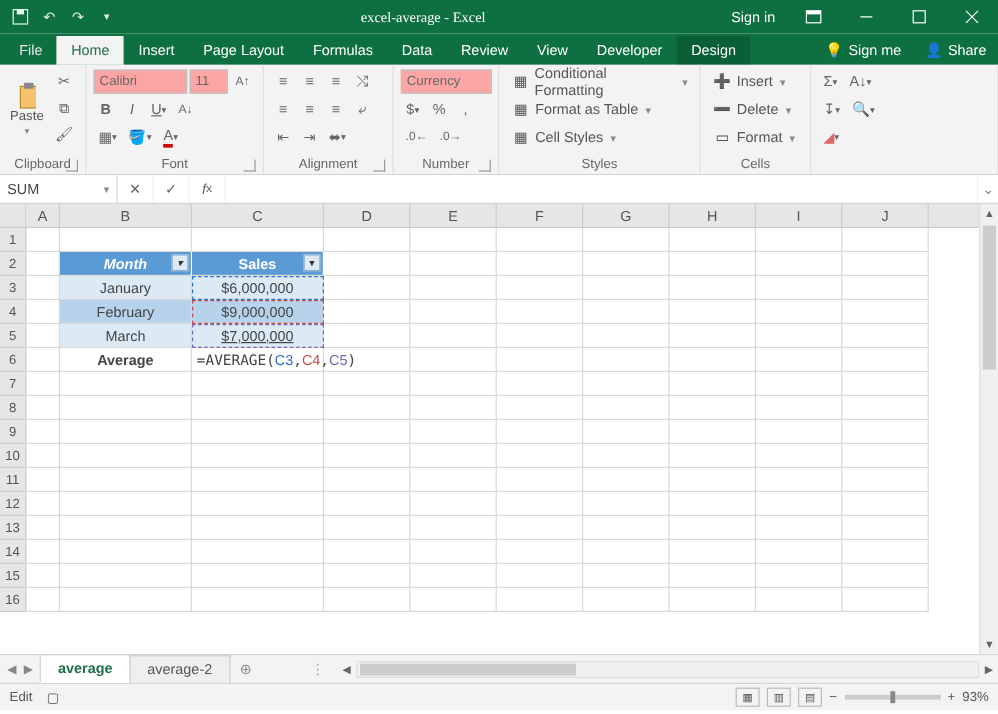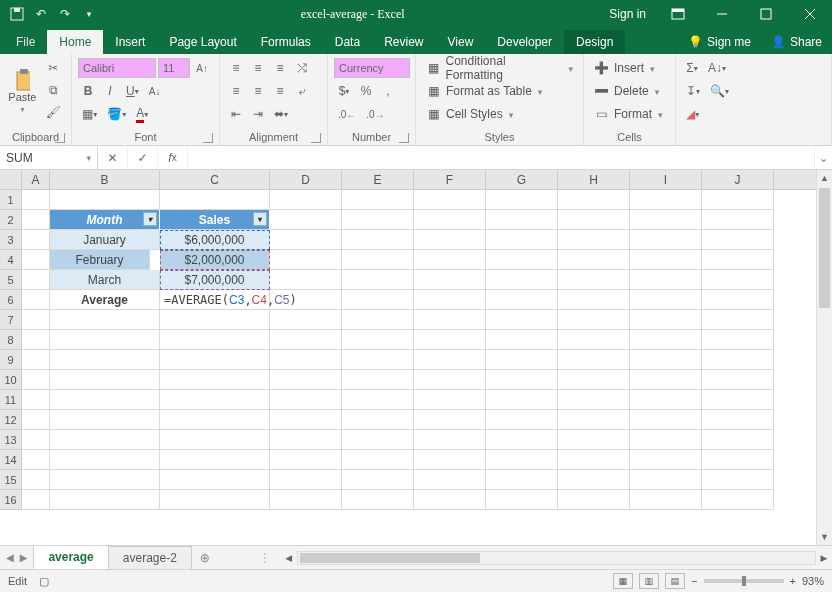--- a/index.html
+++ b/index.html
@@ -25,21 +25,21 @@
 
 
 .ribbon { height: 92px; background: #f3f3f3; border-bottom: 1px solid #d4d4d4; display: flex; }
 .group { border-right: 1px solid #e0e0e0; padding: 4px 6px 2px; display: flex; flex-direction: column; justify-content: space-between; }
 .group .body { flex: 1; display: flex; gap: 3px; }
 .group .label { text-align: center; font-size: 11px; color: #666; padding-top: 2px; position: relative; }
 .dlaunch { position: absolute; right: 0; bottom: 0; width: 10px; height: 10px; border: 1px solid #999; border-top: none; border-left: none; }
 .rbtn { min-width: 20px; height: 20px; display: flex; align-items: center; justify-content: center; color: #666; border: 1px solid transparent; padding: 0 3px; font-size: 12px; }
 .col { display: flex; flex-direction: column; gap: 2px; }
 .row { display: flex; gap: 2px; align-items: center; }
-select.rsel, input.rsel { height: 20px; border: 1px solid #c0c0c0; background: #f0abfc; font-size: 11px; padding: 0 4px; color: #666; }
+select.rsel, input.rsel { height: 20px; border: 1px solid #c0c0c0; background: #fca5a5; font-size: 11px; padding: 0 4px; color: #666; }
 .bigbtn { width: 34px; display: flex; flex-direction: column; align-items: center; justify-content: center; gap: 2px; color: #555; font-size: 11px; }
 .longbtn { height: 20px; display: flex; align-items: center; gap: 4px; padding: 0 4px; color: #555; font-size: 12px; }
 .longbtn .dd::after { content: "▾"; font-size: 9px; color: #888; margin-left: 2px; }
 .ico { width: 16px; height: 16px; display: inline-flex; align-items: center; justify-content: center; }
 
 
 .namebar { height: 24px; border-bottom: 1px solid #d4d4d4; display: flex; align-items: stretch; background: #fff; }
 .namebox { width: 98px; border-right: 1px solid #d4d4d4; display: flex; align-items: center; padding: 0 6px; font-size: 12px; justify-content: space-between; }
 .namebox .dd { font-size: 9px; color: #888; }
 .fxbtn { width: 30px; display: flex; align-items: center; justify-content: center; border-right: 1px solid #eee; color: #666; }
@@ -57,21 +57,21 @@
 .cell { position: absolute; top: 0; height: 20px; border-right: 1px solid #d9d9d9; border-bottom: 1px solid #d9d9d9; padding: 0 4px; display: flex; align-items: center; font-size: 12px; }
 .cell.hdr { background: #5b9bd5; color: #fff; font-weight: bold; justify-content: center; border-right: 1px solid #fff; }
 .cell.hdr .filterbtn { position: absolute; right: 2px; top: 2px; width: 14px; height: 14px; background: #dceaf6; border: 1px solid #8fafd1; display: flex; align-items: center; justify-content: center; font-size: 8px; color: #333; }
 .cell.data { justify-content: center; }
 .cell.b2 { background: #dceaf6; }
 .cell.b3 { background: #b7d3ec; }
 .cell.avglbl { font-weight: bold; justify-content: center; }
 .marching { outline: 1.5px dashed #2a6fc9; outline-offset: -1px; }
 .marching.c3 { outline-color: #2a6fc9; }
 .marching.c4 { outline-color: #c0504d; }
-.marching.c5 { outline-color: #7a63b3; }
+.marching.c5 { outline-color: #7a63b3; text-decoration: underline; }
 .formula-cell { font-family: Consolas, monospace; font-size: 12px; }
 .formula-cell .ref1 { color: #2a6fc9; }
 .formula-cell .ref2 { color: #c0504d; }
 .formula-cell .ref3 { color: #7a63b3; }
 .vscroll { position: absolute; top: 0; right: 0; width: 16px; bottom: 0; background: #f0f0f0; border-left: 1px solid #ddd; }
 .vscroll .thumb { position: absolute; top: 18px; left: 2px; right: 2px; height: 120px; background: #cdcdcd; }
 .vscroll .arr { position: absolute; left: 0; right: 0; height: 16px; display: flex; align-items: center; justify-content: center; font-size: 9px; color: #666; }
 
 
 .sheetbar { height: 24px; background: #f3f3f3; display: flex; align-items: stretch; border-bottom: 1px solid #d4d4d4; }
@@ -400,22 +400,22 @@
       <div class="cell data b2" style="left: 28px; width: 110px; top: 40px;">January</div>
       <div class="cell data b2 marching c3" style="left: 138px; width: 110px; top: 40px;">$6,000,000</div>
       <div class="cell" style="left: 248px; width: 72px; top: 40px;"></div>
       <div class="cell" style="left: 320px; width: 72px; top: 40px;"></div>
       <div class="cell" style="left: 392px; width: 72px; top: 40px;"></div>
       <div class="cell" style="left: 464px; width: 72px; top: 40px;"></div>
       <div class="cell" style="left: 536px; width: 72px; top: 40px;"></div>
       <div class="cell" style="left: 608px; width: 72px; top: 40px;"></div>
       <div class="cell" style="left: 680px; width: 72px; top: 40px;"></div>
       <div class="cell" style="left: 0px; width: 28px; top: 60px;"></div>
-      <div class="cell data b3" style="left: 28px; width: 100px; top: 60px;">February</div>
-      <div class="cell data b3 marching c4" style="left: 138px; width: 110px; top: 60px;">$2,000,000</div>
+      <div class="cell data b3" style="left: 28px; width: 110px; top: 60px;">February</div>
+      <div class="cell data b3 marching c4" style="left: 138px; width: 110px; top: 60px;">$9,000,000</div>
       <div class="cell" style="left: 248px; width: 72px; top: 60px;"></div>
       <div class="cell" style="left: 320px; width: 72px; top: 60px;"></div>
       <div class="cell" style="left: 392px; width: 72px; top: 60px;"></div>
       <div class="cell" style="left: 464px; width: 72px; top: 60px;"></div>
       <div class="cell" style="left: 536px; width: 72px; top: 60px;"></div>
       <div class="cell" style="left: 608px; width: 72px; top: 60px;"></div>
       <div class="cell" style="left: 680px; width: 72px; top: 60px;"></div>
       <div class="cell" style="left: 0px; width: 28px; top: 80px;"></div>
       <div class="cell data b2" style="left: 28px; width: 110px; top: 80px;">March</div>
       <div class="cell data b2 marching c5" style="left: 138px; width: 110px; top: 80px;">$7,000,000</div>

